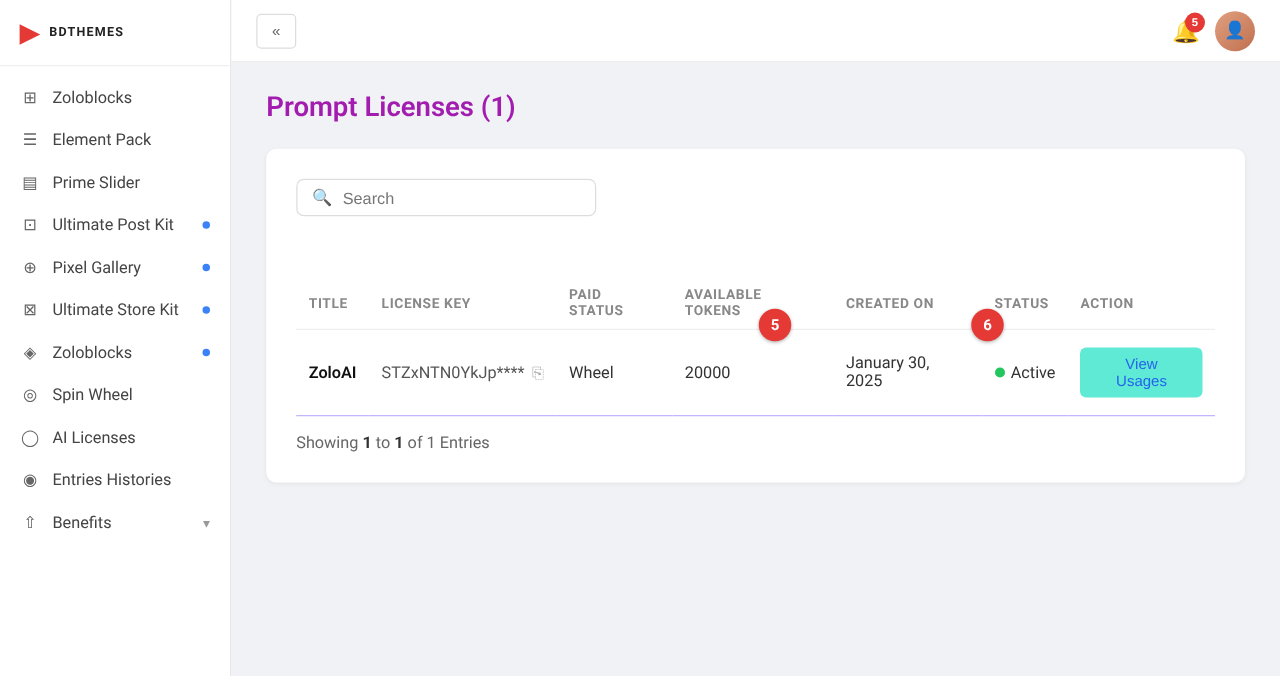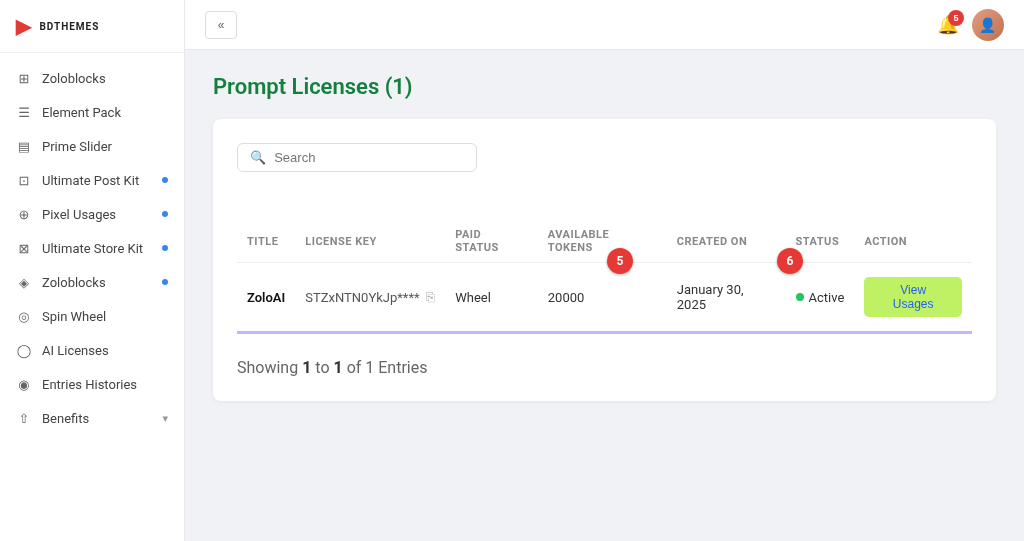--- a/index.html
+++ b/index.html
@@ -147,21 +147,21 @@
     }
 
     .content {
       flex: 1;
       padding: 24px 28px;
       overflow-y: auto;
     }
     .page-title {
       font-size: 22px;
       font-weight: 600;
-      color: #15803d;
+      color: #a21caf;
       margin-bottom: 20px;
     }
 
     .card {
       background: #fff;
       border-radius: 8px;
       padding: 24px;
       box-shadow: 0 1px 4px rgba(0,0,0,0.06);
     }
 
@@ -201,21 +201,21 @@
     thead th {
       text-align: left;
       padding: 8px 10px;
       font-size: 11px;
       font-weight: 700;
       color: #888;
       letter-spacing: 0.5px;
       text-transform: uppercase;
     }
     tbody tr {
-      border-bottom: 3px solid #c4b5fd;
+      border-bottom: 1px solid #c4b5fd;
     }
     tbody td {
       padding: 14px 10px;
       color: #333;
       font-size: 13px;
     }
     .title-cell { font-weight: 600; color: #111; }
     .license-key-cell {
       display: flex;
       align-items: flex-start;
@@ -235,33 +235,33 @@
       color: #333;
     }
     .status-dot {
       width: 8px;
       height: 8px;
       border-radius: 50%;
       background: #22c55e;
       flex-shrink: 0;
     }
     .view-usages-btn {
-      background: #bef264;
+      background: #5eead4;
       color: #2563eb;
       border: none;
       border-radius: 5px;
       padding: 6px 14px;
       font-size: 12px;
       cursor: pointer;
       font-weight: 500;
     }
 
     .table-footer {
-      margin-top: 24px;
-      font-size: 16px;
+      margin-top: 14px;
+      font-size: 13px;
       color: #666;
     }
     .table-footer strong { font-weight: 700; color: #333; }
 
     
     .annot-container {
       position: relative;
       margin-top: 48px;
     }
 
@@ -316,21 +316,21 @@
       <div class="nav-item">
         <div class="nav-item-left">
           <span class="nav-icon">⊡</span>
           <span>Ultimate Post Kit</span>
         </div>
         <span class="nav-dot"></span>
       </div>
       <div class="nav-item">
         <div class="nav-item-left">
           <span class="nav-icon">⊕</span>
-          <span>Pixel Usages</span>
+          <span>Pixel Gallery</span>
         </div>
         <span class="nav-dot"></span>
       </div>
       <div class="nav-item">
         <div class="nav-item-left">
           <span class="nav-icon">⊠</span>
           <span>Ultimate Store Kit</span>
         </div>
         <span class="nav-dot"></span>
       </div>

